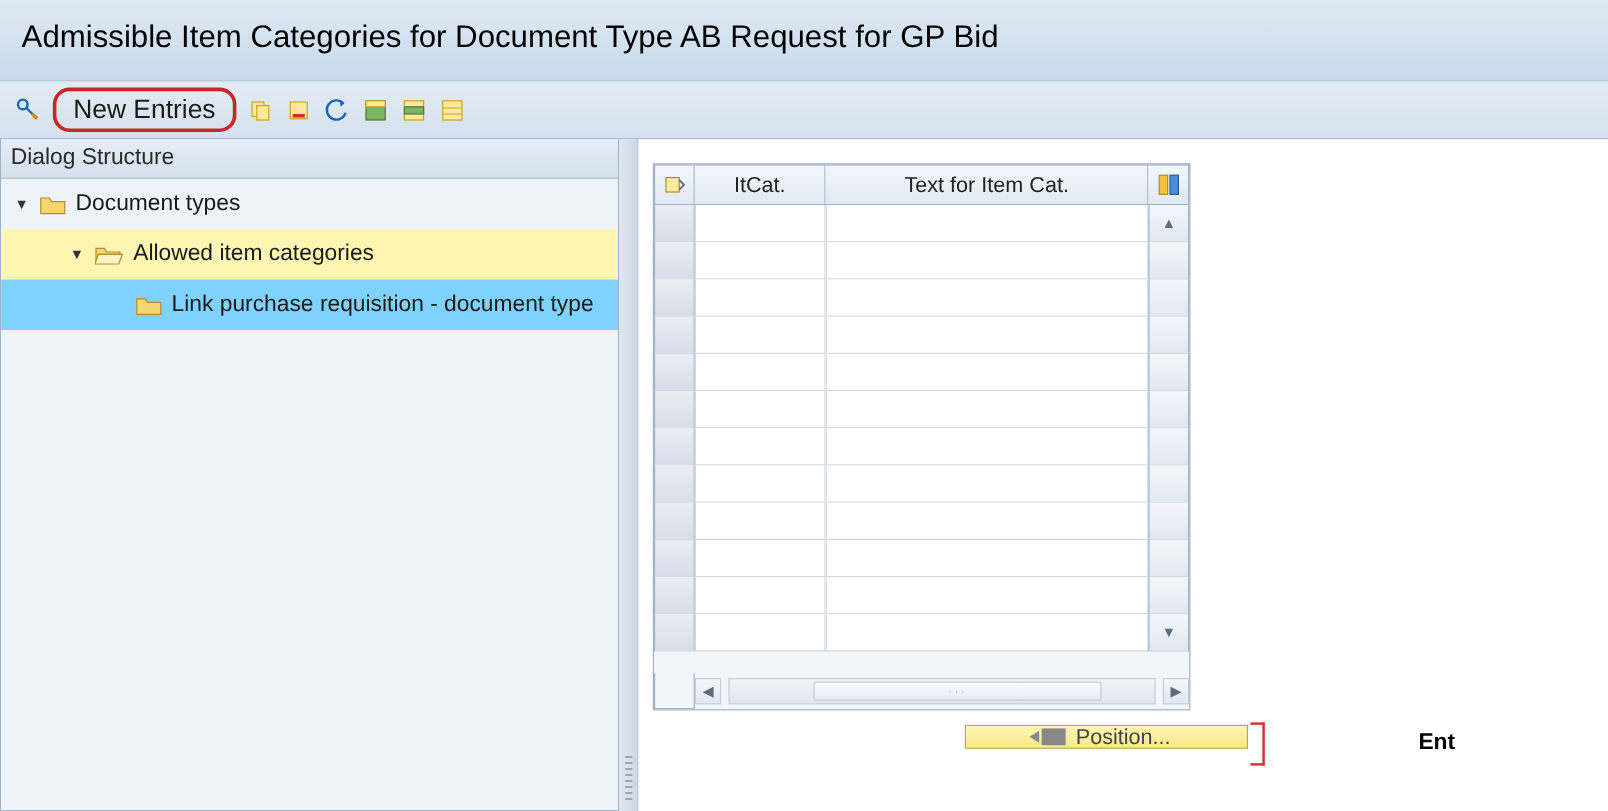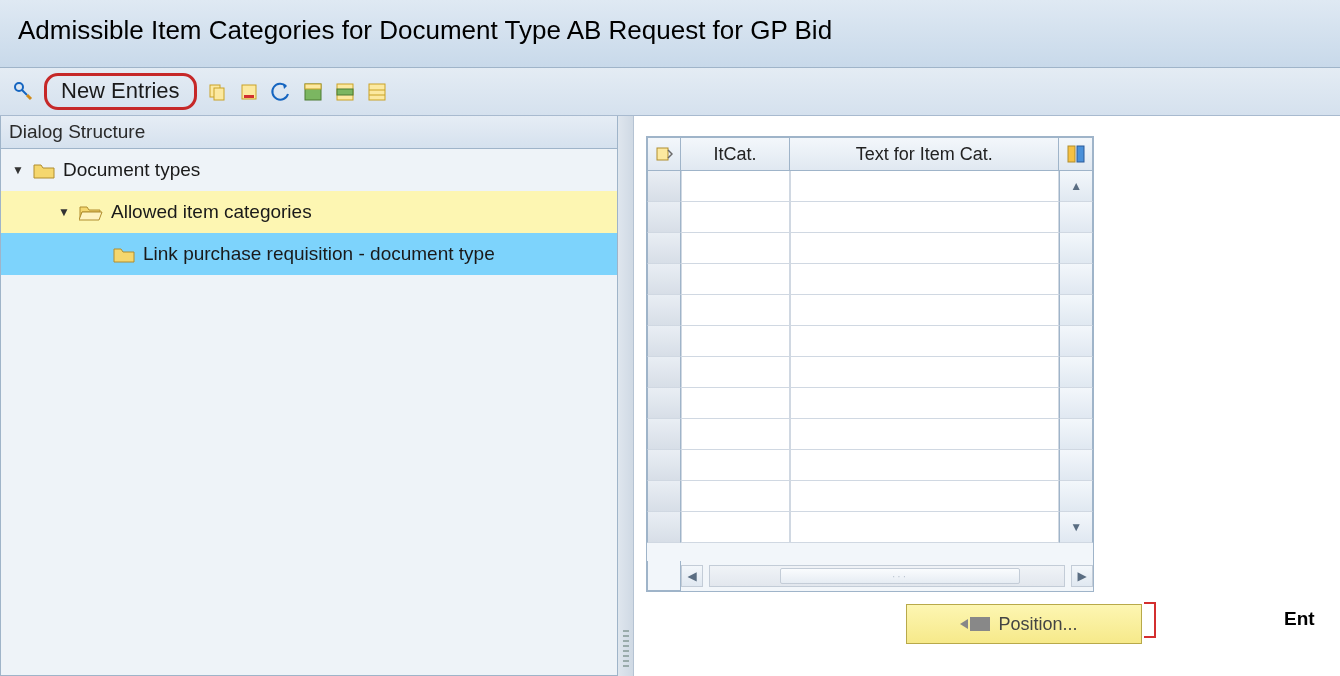--- a/index.html
+++ b/index.html
@@ -53,21 +53,21 @@
     background: transparent;
     cursor: pointer;
     line-height: 1.2;
   }
   .workarea {
     display: flex;
     height: 560px;
   }
   
   .left-panel {
-    width: 618px;
+    width: 516px;
     border: 1px solid #9fb4c9;
     border-top: none;
     background: #eef3f8;
     display: flex;
     flex-direction: column;
   }
   .dialog-header {
     background: linear-gradient(to bottom, #e6edf5 0%, #d5e1ee 100%);
     border-bottom: 1px solid #9fb4c9;
     padding: 5px 8px;
@@ -209,21 +209,21 @@
     color:#b9c3cf;
     font-size:10px;
     letter-spacing:2px;
   }
 
   .position-btn {
     position:absolute;
     top: 488px;
     left: 272px;
     width: 236px;
-    height: 40px;
+    height: 20px;
     border: 1px solid #b8a94a;
     background: linear-gradient(to bottom, #fdf6b2, #f6e98a);
     display:flex;
     align-items:center;
     justify-content:center;
     gap:8px;
     font-size:18px;
     color:#444;
     cursor:pointer;
   }

